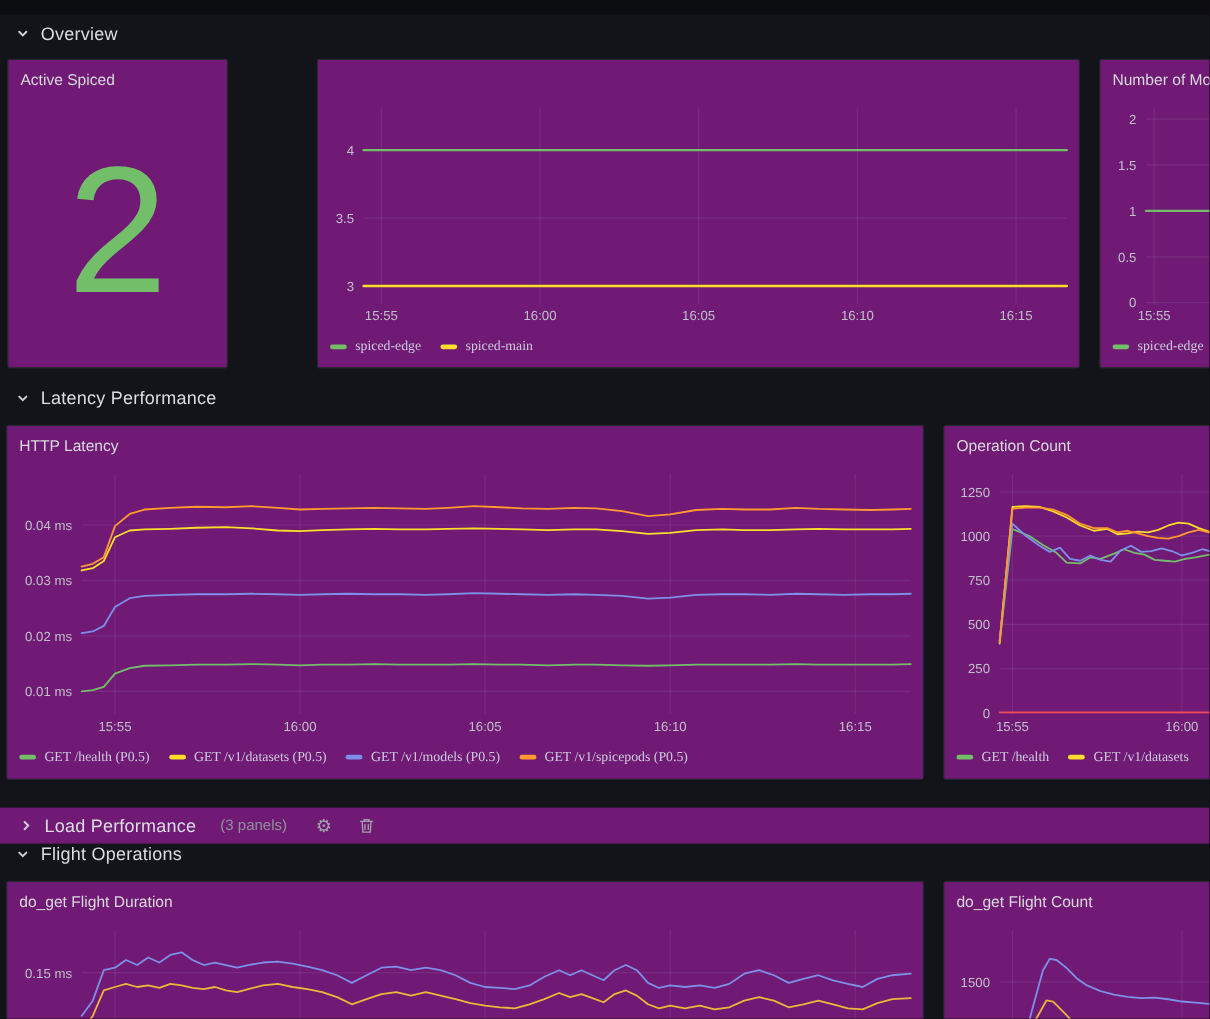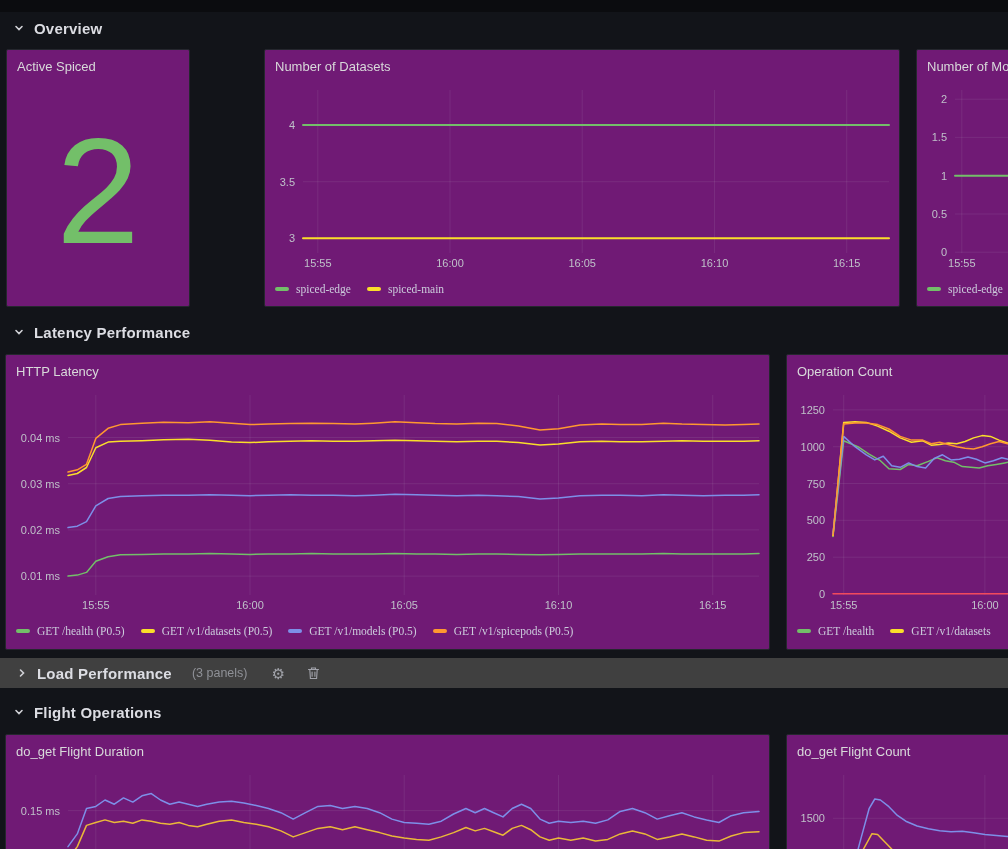--- a/index.html
+++ b/index.html
@@ -7,24 +7,24 @@
   body { font-family:"Liberation Sans","DejaVu Sans",sans-serif; }
   .screen {
     position:relative; width:1008px; height:849px; overflow:hidden;
     background:#121419; color:#ccccdc;
   }
   .top-strip { position:absolute; left:0; top:0; width:100%; height:12px; background:#0b0c0f; }
   .section-header {
     position:absolute; left:13px; display:flex; align-items:center; gap:9px;
     height:26px; cursor:pointer;
   }
-  .section-title { font-size:15px; font-weight:700; color:#dcdde3; letter-spacing:.2px; white-space:nowrap; }
+  .section-title { font-size:15px; font-weight:400; color:#dcdde3; letter-spacing:.2px; white-space:nowrap; }
   .section-row {
-    position:absolute; left:0; width:100%; height:30px; background:#404040;
-    display:flex; align-items:center; padding-left:16px;
+    position:absolute; left:0; width:100%; height:30px; background:#701a75;
+    display:flex; align-items:center; padding-left:16px;margin-top:15px;
   }
   .section-row .section-title { margin-left:9px; }
   .panel-count { font-size:12.5px; color:#8f9197; margin-left:20px; }
   .icon-btn {
     background:none; border:none; color:#9fa1a8; cursor:pointer;
     font-size:15px; line-height:1; padding:2px; display:flex; align-items:center;
   }
   .icon-btn.gear { margin-left:22px; }
   .icon-btn.trash { margin-left:18px; }
   .panel {
@@ -67,21 +67,20 @@
       </svg>
     <span class="section-title">Overview</span>
   </div>
 
   <div class="panel" style="left:6px;top:49px;width:184px;height:258px">
     <div class="panel-title">Active Spiced</div>
     <div class="stat-value" style="color: rgb(115, 191, 105);">2</div>
   </div>
 
   <div class="panel" style="left:264px;top:49px;width:636px;height:258px">
-    <div class="panel-title">Number of Datasets</div>
     <div class="chart r1"><svg width="618" height="185">
           <line x1="44.8" x2="44.8" y1="4" y2="167" stroke="rgba(204,204,220,0.10)"></line>
           <text x="44.8" y="181" text-anchor="middle" fill="#bfc1c9" font-size="11">15:55</text>
           <line x1="177.0" x2="177.0" y1="4" y2="167" stroke="rgba(204,204,220,0.10)"></line>
           <text x="177.0" y="181" text-anchor="middle" fill="#bfc1c9" font-size="11">16:00</text>
           <line x1="309.2" x2="309.2" y1="4" y2="167" stroke="rgba(204,204,220,0.10)"></line>
           <text x="309.2" y="181" text-anchor="middle" fill="#bfc1c9" font-size="11">16:05</text>
           <line x1="441.5" x2="441.5" y1="4" y2="167" stroke="rgba(204,204,220,0.10)"></line>
           <text x="441.5" y="181" text-anchor="middle" fill="#bfc1c9" font-size="11">16:10</text>
           <line x1="573.7" x2="573.7" y1="4" y2="167" stroke="rgba(204,204,220,0.10)"></line>

